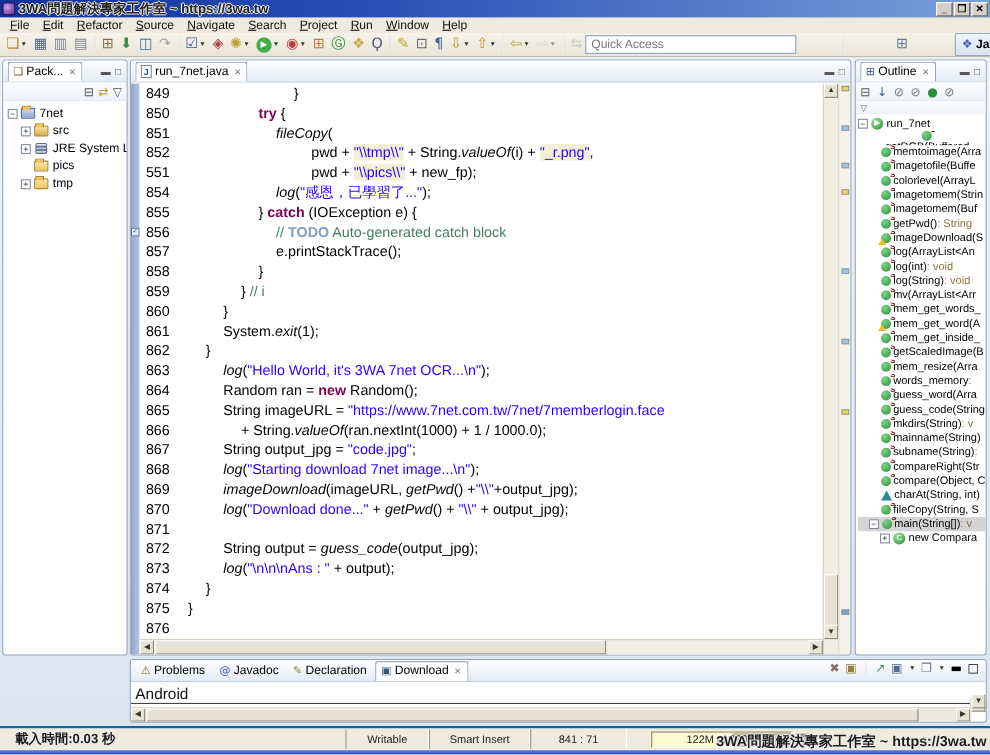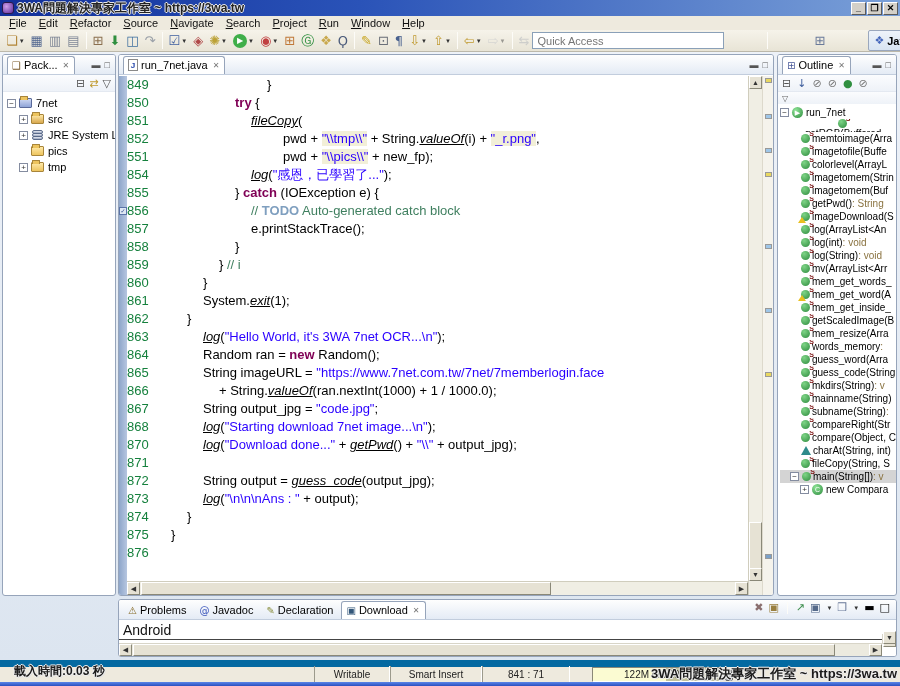--- a/index.html
+++ b/index.html
@@ -69,28 +69,28 @@
     border:1px solid #5a6a8a; border-radius:2px; }
   .jars i:nth-child(1){top:0;} .jars i:nth-child(2){top:3px;} .jars i:nth-child(3){top:6px;}
 
   
   .edit-body { position:absolute; top:21px; left:0; right:0; bottom:0; display:flex; }
   .ruler-strip { width:8px; background:linear-gradient(90deg,#8ea6ca,#b6c6e0); position:relative; flex:none; }
   .task-marker { position:absolute; left:0px; width:8px; height:8px; background:#dfe8f4; border:1px solid #5a74a8;
     font-size:6px; line-height:6px; color:#2a4a8a; text-align:center; }
   .code-scroll { flex:1; overflow:hidden; position:relative; background:#fff; }
   .code-line { display:flex; height:18px; line-height:18px; white-space:pre; }
-  .lnum { width:40px; flex:none; text-align:left; padding-right:7px; color:#15803d; font-size:13px; }
+  .lnum { width:40px; flex:none; text-align:center; padding-right:7px; color:#000000; font-size:13px; }
   .ltext { font-size:13px; color:#000; }
   .tk-kw { color:#7f0055; font-weight:bold; }
   .tk-st { color:#2a00ff; }
   .tk-sh { color:#2a00ff; background:#f2efd8; }
   .tk-cm { color:#3f7f5f; }
   .tk-td { color:#7f9fbf; font-weight:bold; }
-  .tk-m  { font-style:italic;text-decoration:underline; }
+  .tk-m  { font-style:italic; }
   .vscroll { width:14px; flex:none; background:#f0eee4; border-left:1px solid #d0cdbd; position:relative; }
   .sb-btn { position:absolute; left:0; width:13px; height:13px; background:#e6e2d4; border:1px solid;
     border-color:#fff #8a8878 #8a8878 #fff; font-size:7px; text-align:center; line-height:11px; color:#333; }
   .sb-thumb { position:absolute; left:0; width:13px; background:#e6e2d4; border:1px solid;
     border-color:#fff #8a8878 #8a8878 #fff; }
   .overview { width:11px; flex:none; background:#f5f3ec; border-left:1px solid #ddd9cc; position:relative; }
   .ov-mark { position:absolute; left:2px; width:7px; height:5px; border:1px solid #999; }
   .hscroll { position:absolute; left:8px; right:25px; bottom:0; height:14px; background:#f0eee4;
     border-top:1px solid #d0cdbd; }
   .hs-btn { position:absolute; top:0; width:13px; height:13px; background:#e6e2d4; border:1px solid;
@@ -115,21 +115,21 @@
 
   
   .console-area { position:absolute; top:21px; left:0; right:0; bottom:0; background:#fff; }
   .console-name { font-size:14px; padding:1px 0 0 4px; color:#111; }
   .console-rule { border-top:1px solid #444; margin-top:1px; }
   .cv-scroll { position:absolute; right:0; top:13px; bottom:12px; width:14px; background:#f0eee4; border-left:1px solid #d8d5c8; }
   .ch-scroll { position:absolute; left:0; right:14px; bottom:0; height:13px; background:#eceadf; border-top:1px solid #d8d5c8; }
 
   
   .statusbar { position:absolute; left:0; top:660px; width:900px; height:22px; background:#eeeade;
-    border-top:7px solid #0369a1; display:flex; align-items:center; font-size:10px; color:#222; }
+    border-top:2px solid #0369a1; display:flex; align-items:center; font-size:10px; color:#222; }
   .sb-field { height:18px; display:flex; align-items:center; justify-content:center;
     border-left:1px solid #9c9a8c; border-right:1px solid #fff; padding:0 10px; }
   .heap { width:128px; height:15px; border:1px solid; border-color:#8a8878 #fff #fff #8a8878;
     position:relative; background:#fbfbd2; margin:0 4px; }
   .heap-fill { position:absolute; right:0; top:0; bottom:0; background:#c2c29c; }
   .heap-text { position:absolute; left:0; right:0; text-align:center; font-size:10px; line-height:13px; color:#222; }
   .trash { width:10px; height:12px; position:relative; margin-right:6px; }
   .trash .can { position:absolute; left:1px; top:3px; width:8px; height:9px; background:#b8bcc4; border:1px solid #666; border-radius:0 0 2px 2px; }
   .trash .lid { position:absolute; left:0; top:1px; width:10px; height:2px; background:#888; }
   .bluebar { position:absolute; left:0; bottom:0; width:900px; height:4px; background:linear-gradient(#5a85e8,#2a4fc0); }
@@ -353,20 +353,21 @@
         <div class="code-line"><span class="lnum">859</span><span class="ltext" style="padding-left: 52px;"><span class="tk-pl">} </span><span class="tk-cm">// i</span></span></div>
         <div class="code-line"><span class="lnum">860</span><span class="ltext" style="padding-left: 36px;"><span class="tk-pl">}</span></span></div>
         <div class="code-line"><span class="lnum">861</span><span class="ltext" style="padding-left: 36px;"><span class="tk-pl">System.</span><span class="tk-m">exit</span><span class="tk-pl">(1);</span></span></div>
         <div class="code-line"><span class="lnum">862</span><span class="ltext" style="padding-left: 20px;"><span class="tk-pl">}</span></span></div>
         <div class="code-line"><span class="lnum">863</span><span class="ltext" style="padding-left: 36px;"><span class="tk-m">log</span><span class="tk-pl">(</span><span class="tk-st">"Hello World, it's 3WA 7net OCR...\n"</span><span class="tk-pl">);</span></span></div>
         <div class="code-line"><span class="lnum">864</span><span class="ltext" style="padding-left: 36px;"><span class="tk-pl">Random ran = </span><span class="tk-kw">new</span><span class="tk-pl"> Random();</span></span></div>
         <div class="code-line"><span class="lnum">865</span><span class="ltext" style="padding-left: 36px;"><span class="tk-pl">String imageURL = </span><span class="tk-st">"https://www.7net.com.tw/7net/7memberlogin.face</span></span></div>
         <div class="code-line"><span class="lnum">866</span><span class="ltext" style="padding-left: 52px;"><span class="tk-pl">+ String.</span><span class="tk-m">valueOf</span><span class="tk-pl">(ran.nextInt(1000) + 1 / 1000.0);</span></span></div>
         <div class="code-line"><span class="lnum">867</span><span class="ltext" style="padding-left: 36px;"><span class="tk-pl">String output_jpg = </span><span class="tk-st">"code.jpg"</span><span class="tk-pl">;</span></span></div>
         <div class="code-line"><span class="lnum">868</span><span class="ltext" style="padding-left: 36px;"><span class="tk-m">log</span><span class="tk-pl">(</span><span class="tk-st">"Starting download 7net image...\n"</span><span class="tk-pl">);</span></span></div>
+        <div class="code-line"><span class="lnum">869</span><span class="ltext" style="padding-left: 36px;"><span class="tk-m">imageDownload</span><span class="tk-pl">(imageURL, </span><span class="tk-m">getPwd</span><span class="tk-pl">() +</span><span class="tk-st">"\\"</span><span class="tk-pl">+output_jpg);</span></span></div>
         <div class="code-line"><span class="lnum">870</span><span class="ltext" style="padding-left: 36px;"><span class="tk-m">log</span><span class="tk-pl">(</span><span class="tk-st">"Download done..."</span><span class="tk-pl"> + </span><span class="tk-m">getPwd</span><span class="tk-pl">() + </span><span class="tk-st">"\\"</span><span class="tk-pl"> + output_jpg);</span></span></div>
         <div class="code-line"><span class="lnum">871</span><span class="ltext" style="padding-left: 4px;"></span></div>
         <div class="code-line"><span class="lnum">872</span><span class="ltext" style="padding-left: 36px;"><span class="tk-pl">String output = </span><span class="tk-m">guess_code</span><span class="tk-pl">(output_jpg);</span></span></div>
         <div class="code-line"><span class="lnum">873</span><span class="ltext" style="padding-left: 36px;"><span class="tk-m">log</span><span class="tk-pl">(</span><span class="tk-st">"\n\n\nAns : "</span><span class="tk-pl"> + output);</span></span></div>
         <div class="code-line"><span class="lnum">874</span><span class="ltext" style="padding-left: 20px;"><span class="tk-pl">}</span></span></div>
         <div class="code-line"><span class="lnum">875</span><span class="ltext" style="padding-left: 4px;"><span class="tk-pl">}</span></span></div>
         <div class="code-line"><span class="lnum">876</span><span class="ltext" style="padding-left: 4px;"></span></div>
       </div>
     <div class="vscroll">
       <div class="sb-btn" style="top:0">▲</div>

